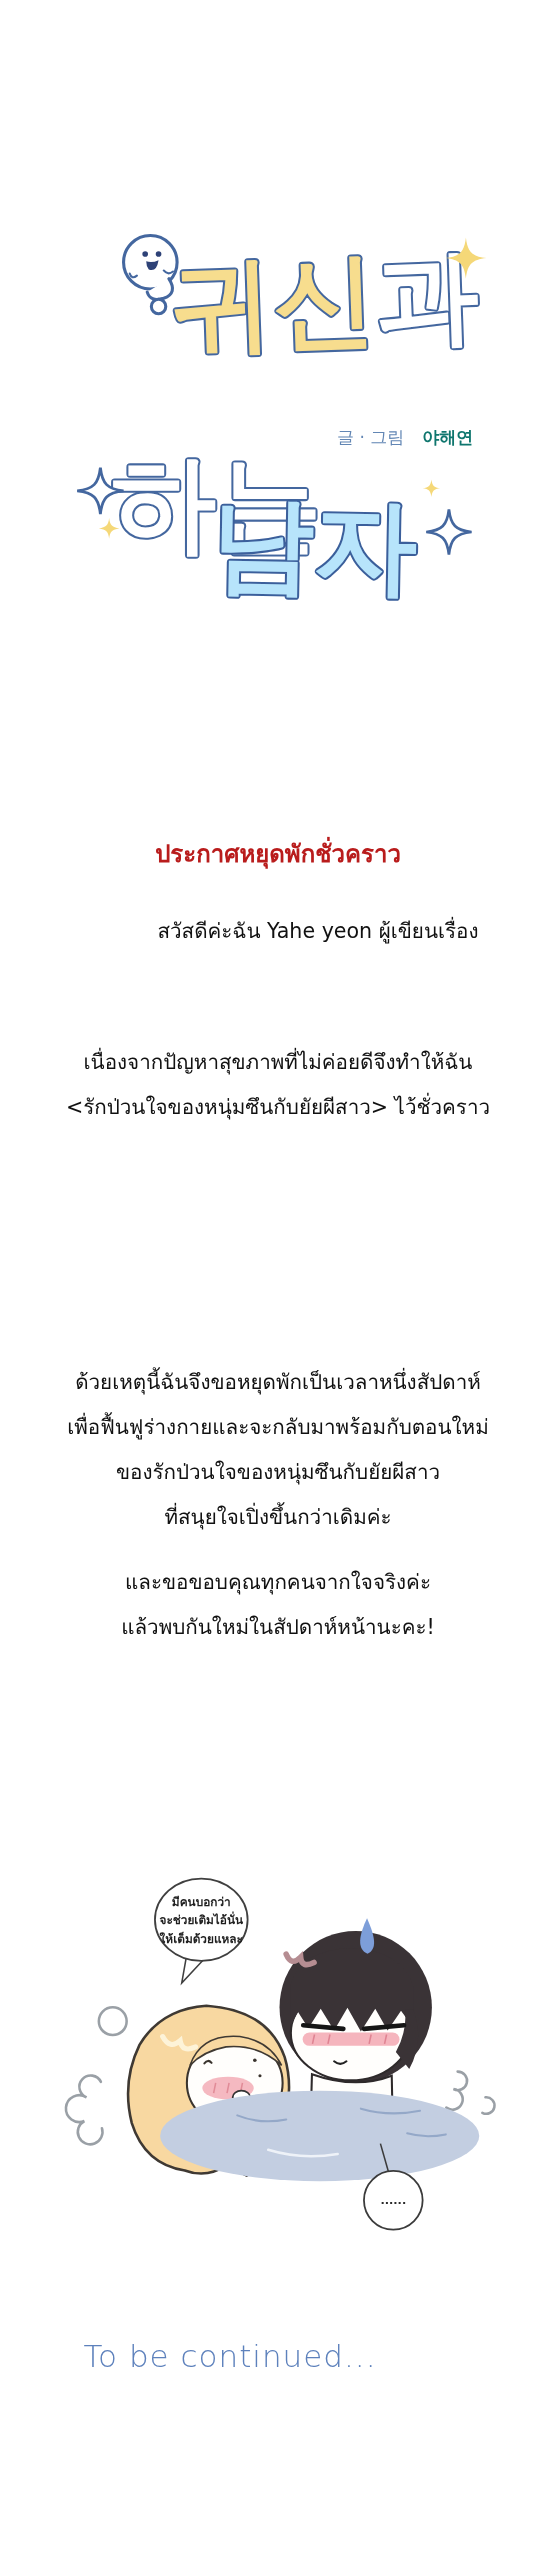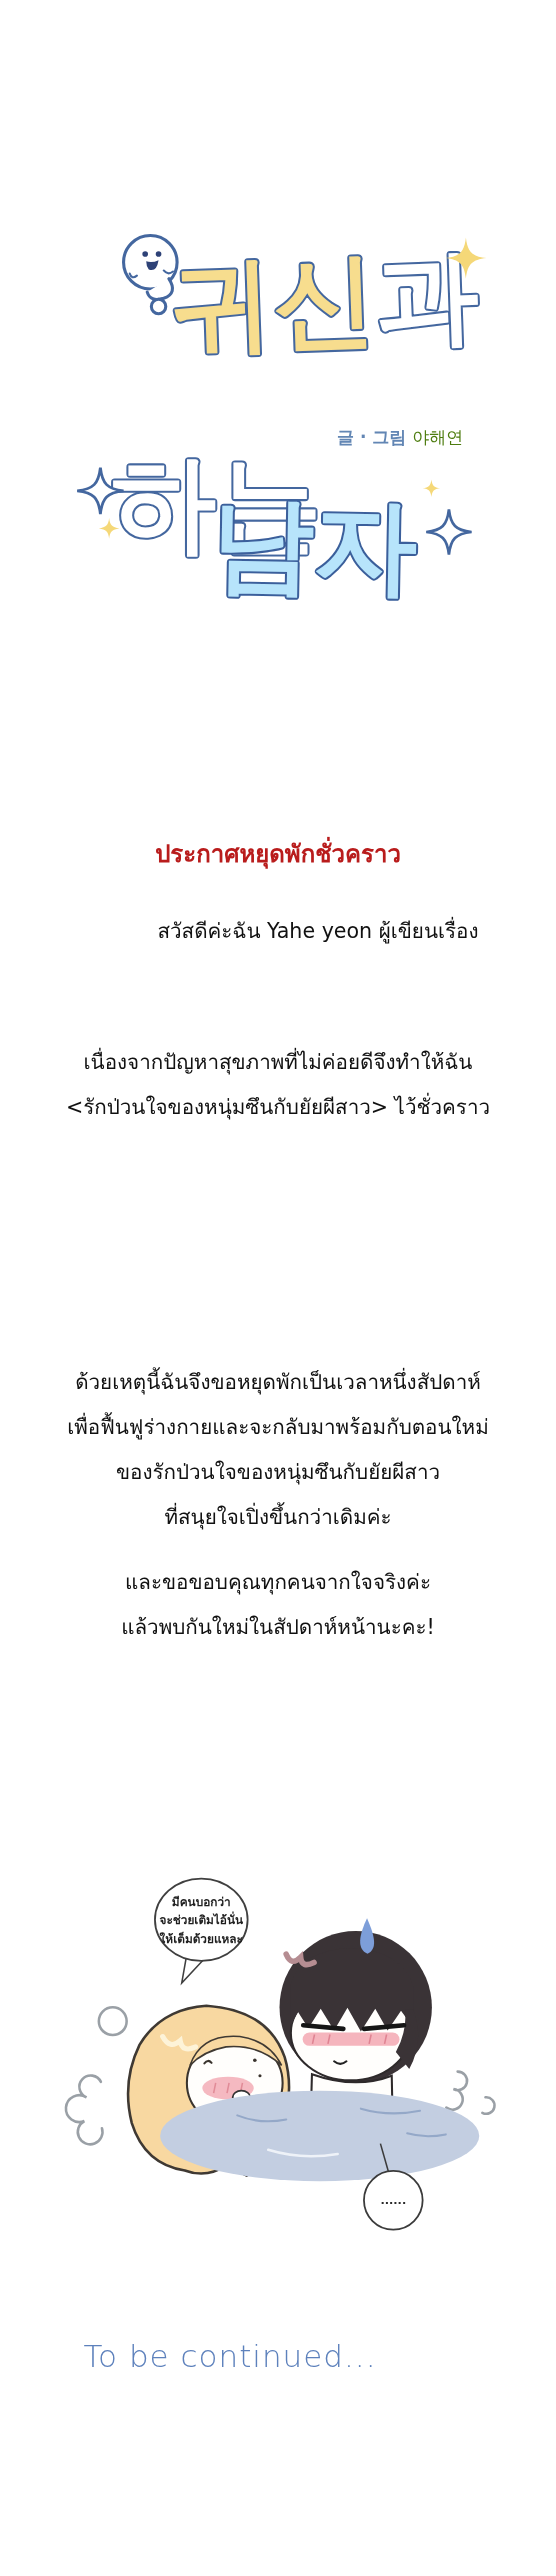--- a/index.html
+++ b/index.html
@@ -14,22 +14,22 @@
   .para{
     left:0;width:556px;text-align:center;color:#111111;
     font-size:20.6px;font-weight:400;
   }
   .para span{display:block;line-height:45px;white-space:nowrap;}
   .para.p1 span{line-height:50px;}
   
   .credit{
     top:426px;left:337px;font-size:17px;white-space:nowrap;
   }
-  .credit .role{color:#6286b4;font-weight:700;}
-  .credit .author{color:#4d7c0f;font-weight:400;margin-left:6px;}
+  .credit .role{color:#6286b4;font-weight:400;}
+  .credit .author{color:#0f766e;font-weight:700;margin-left:18px;}
   
   .tbc{
     top:2338px;left:0;width:460px;text-align:center;
     font-size:31px;font-weight:300;color:#5d81bc;letter-spacing:1px;
   }
   svg text{font-family:"DejaVu Sans","Liberation Sans",sans-serif;}
   .logo-title{font-weight:700;}
 </style>
 </head>
 <body>

